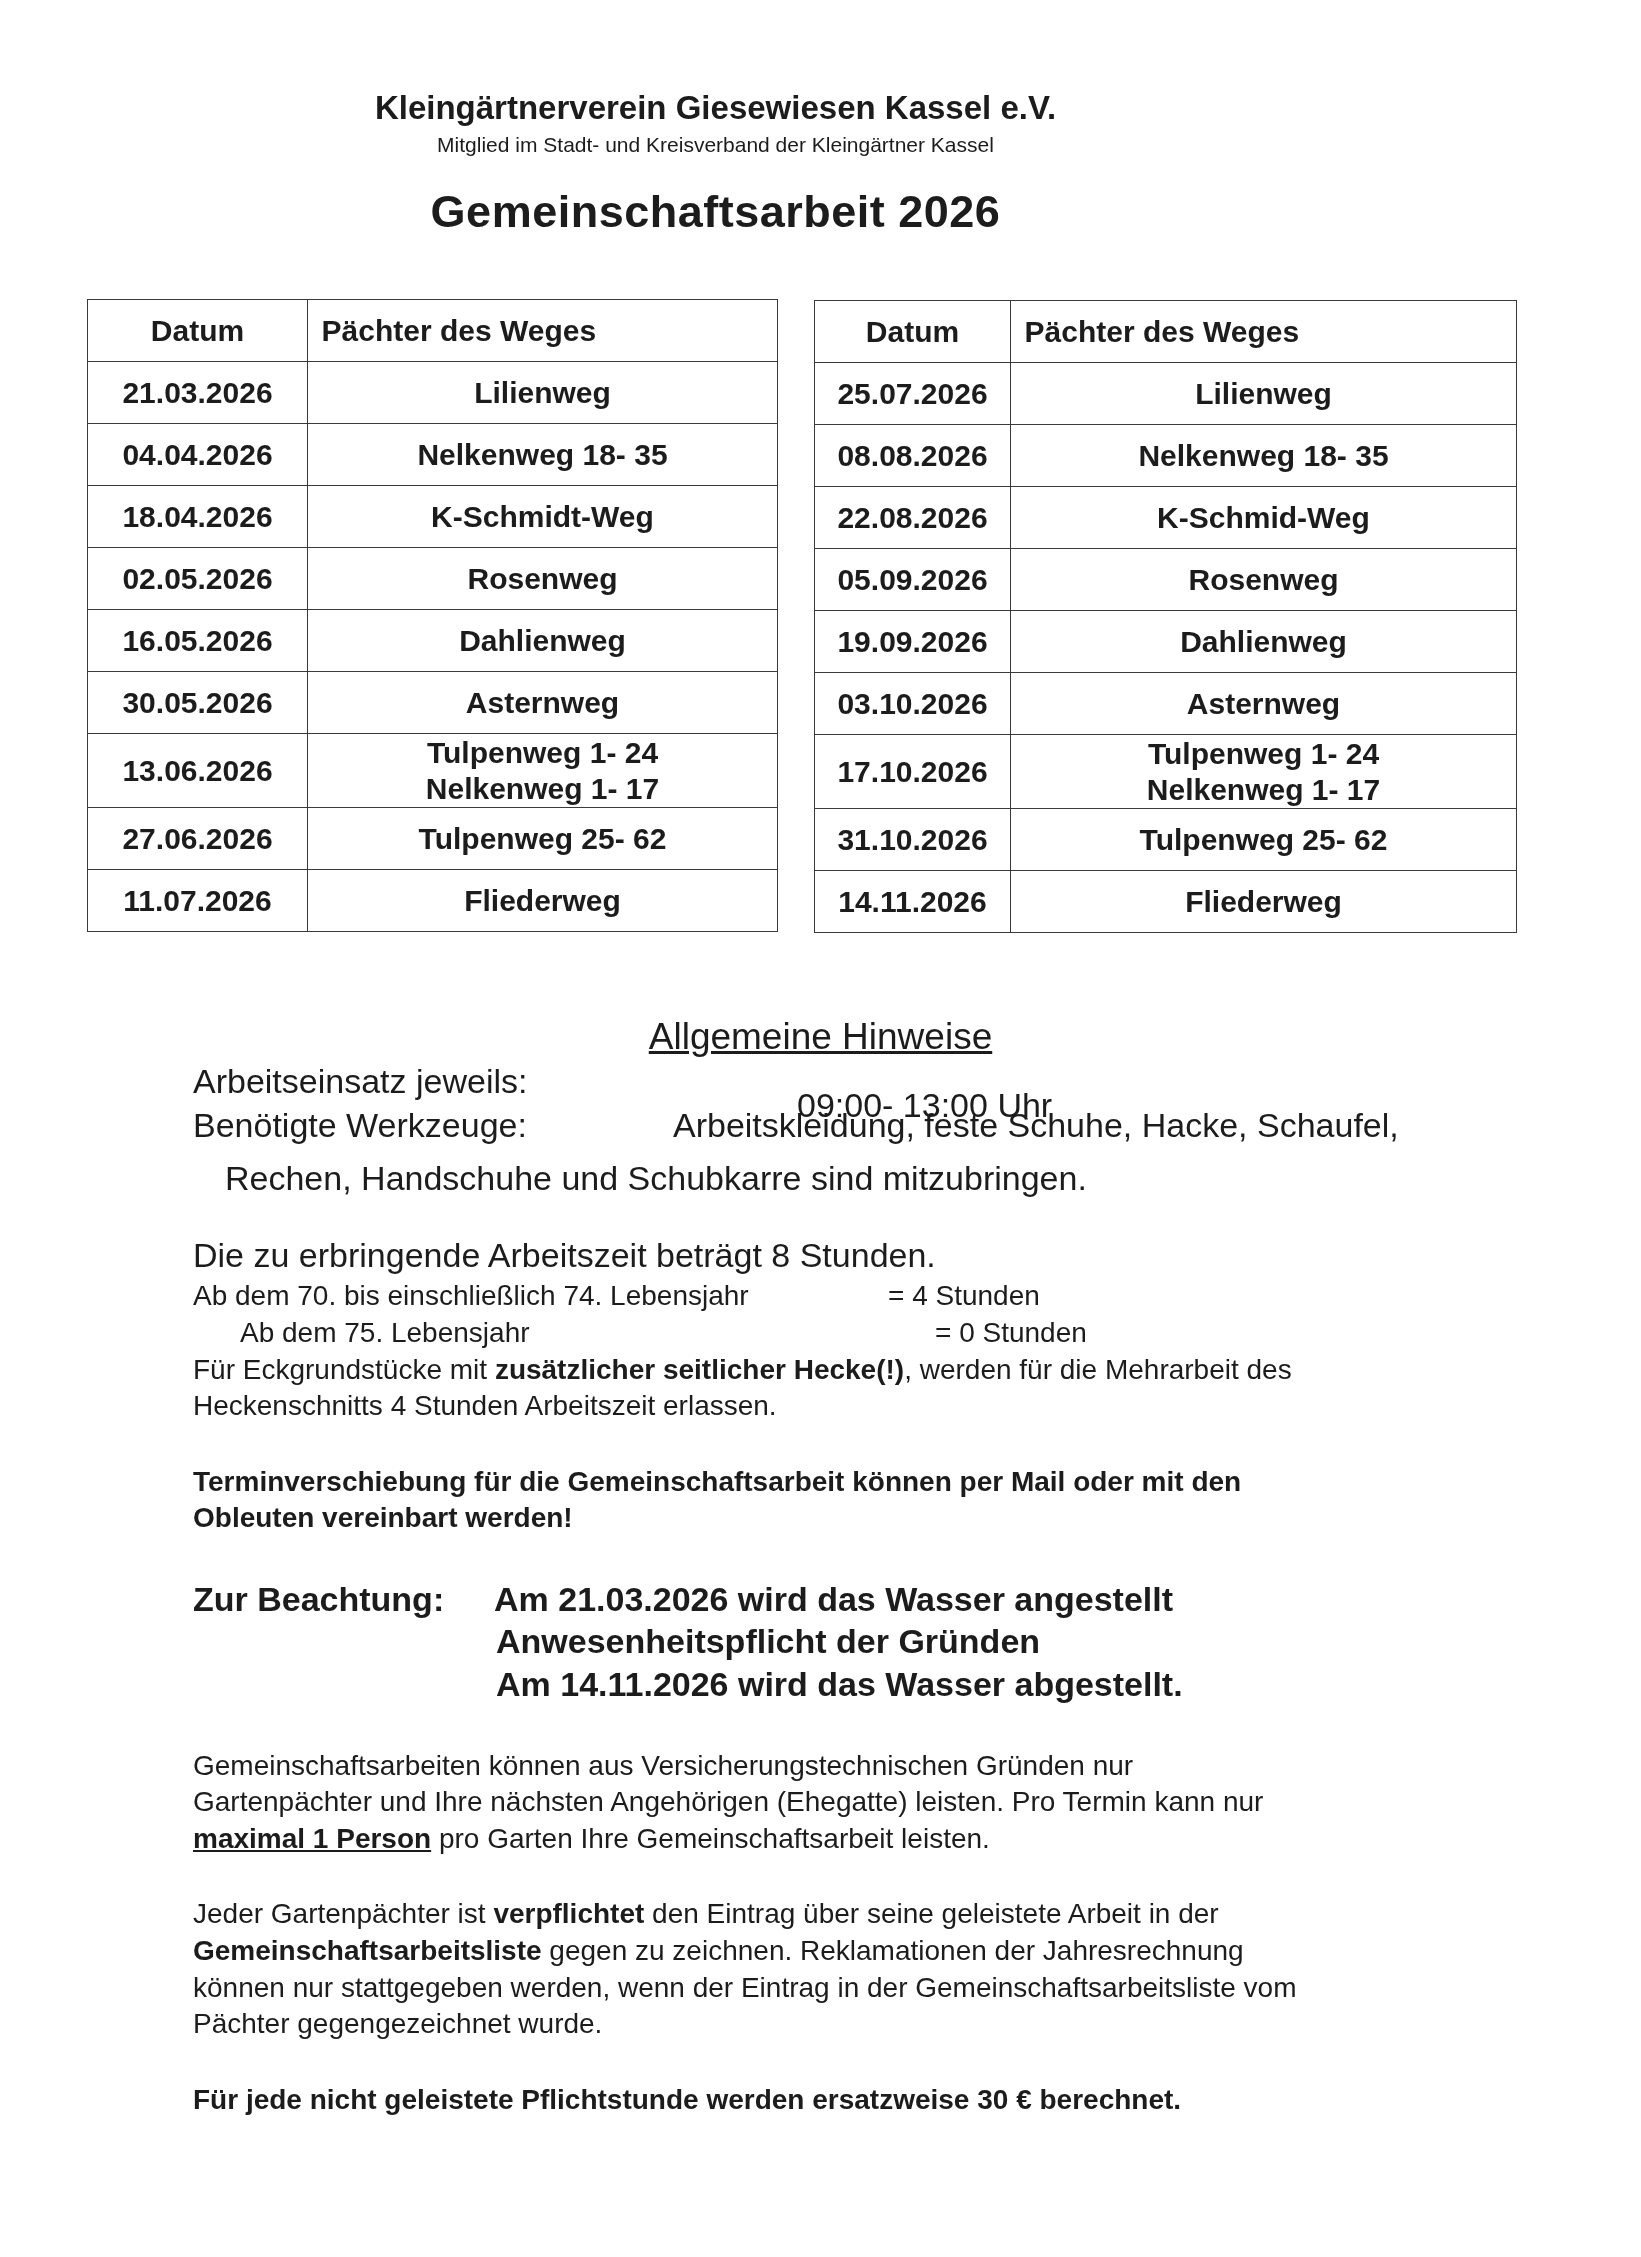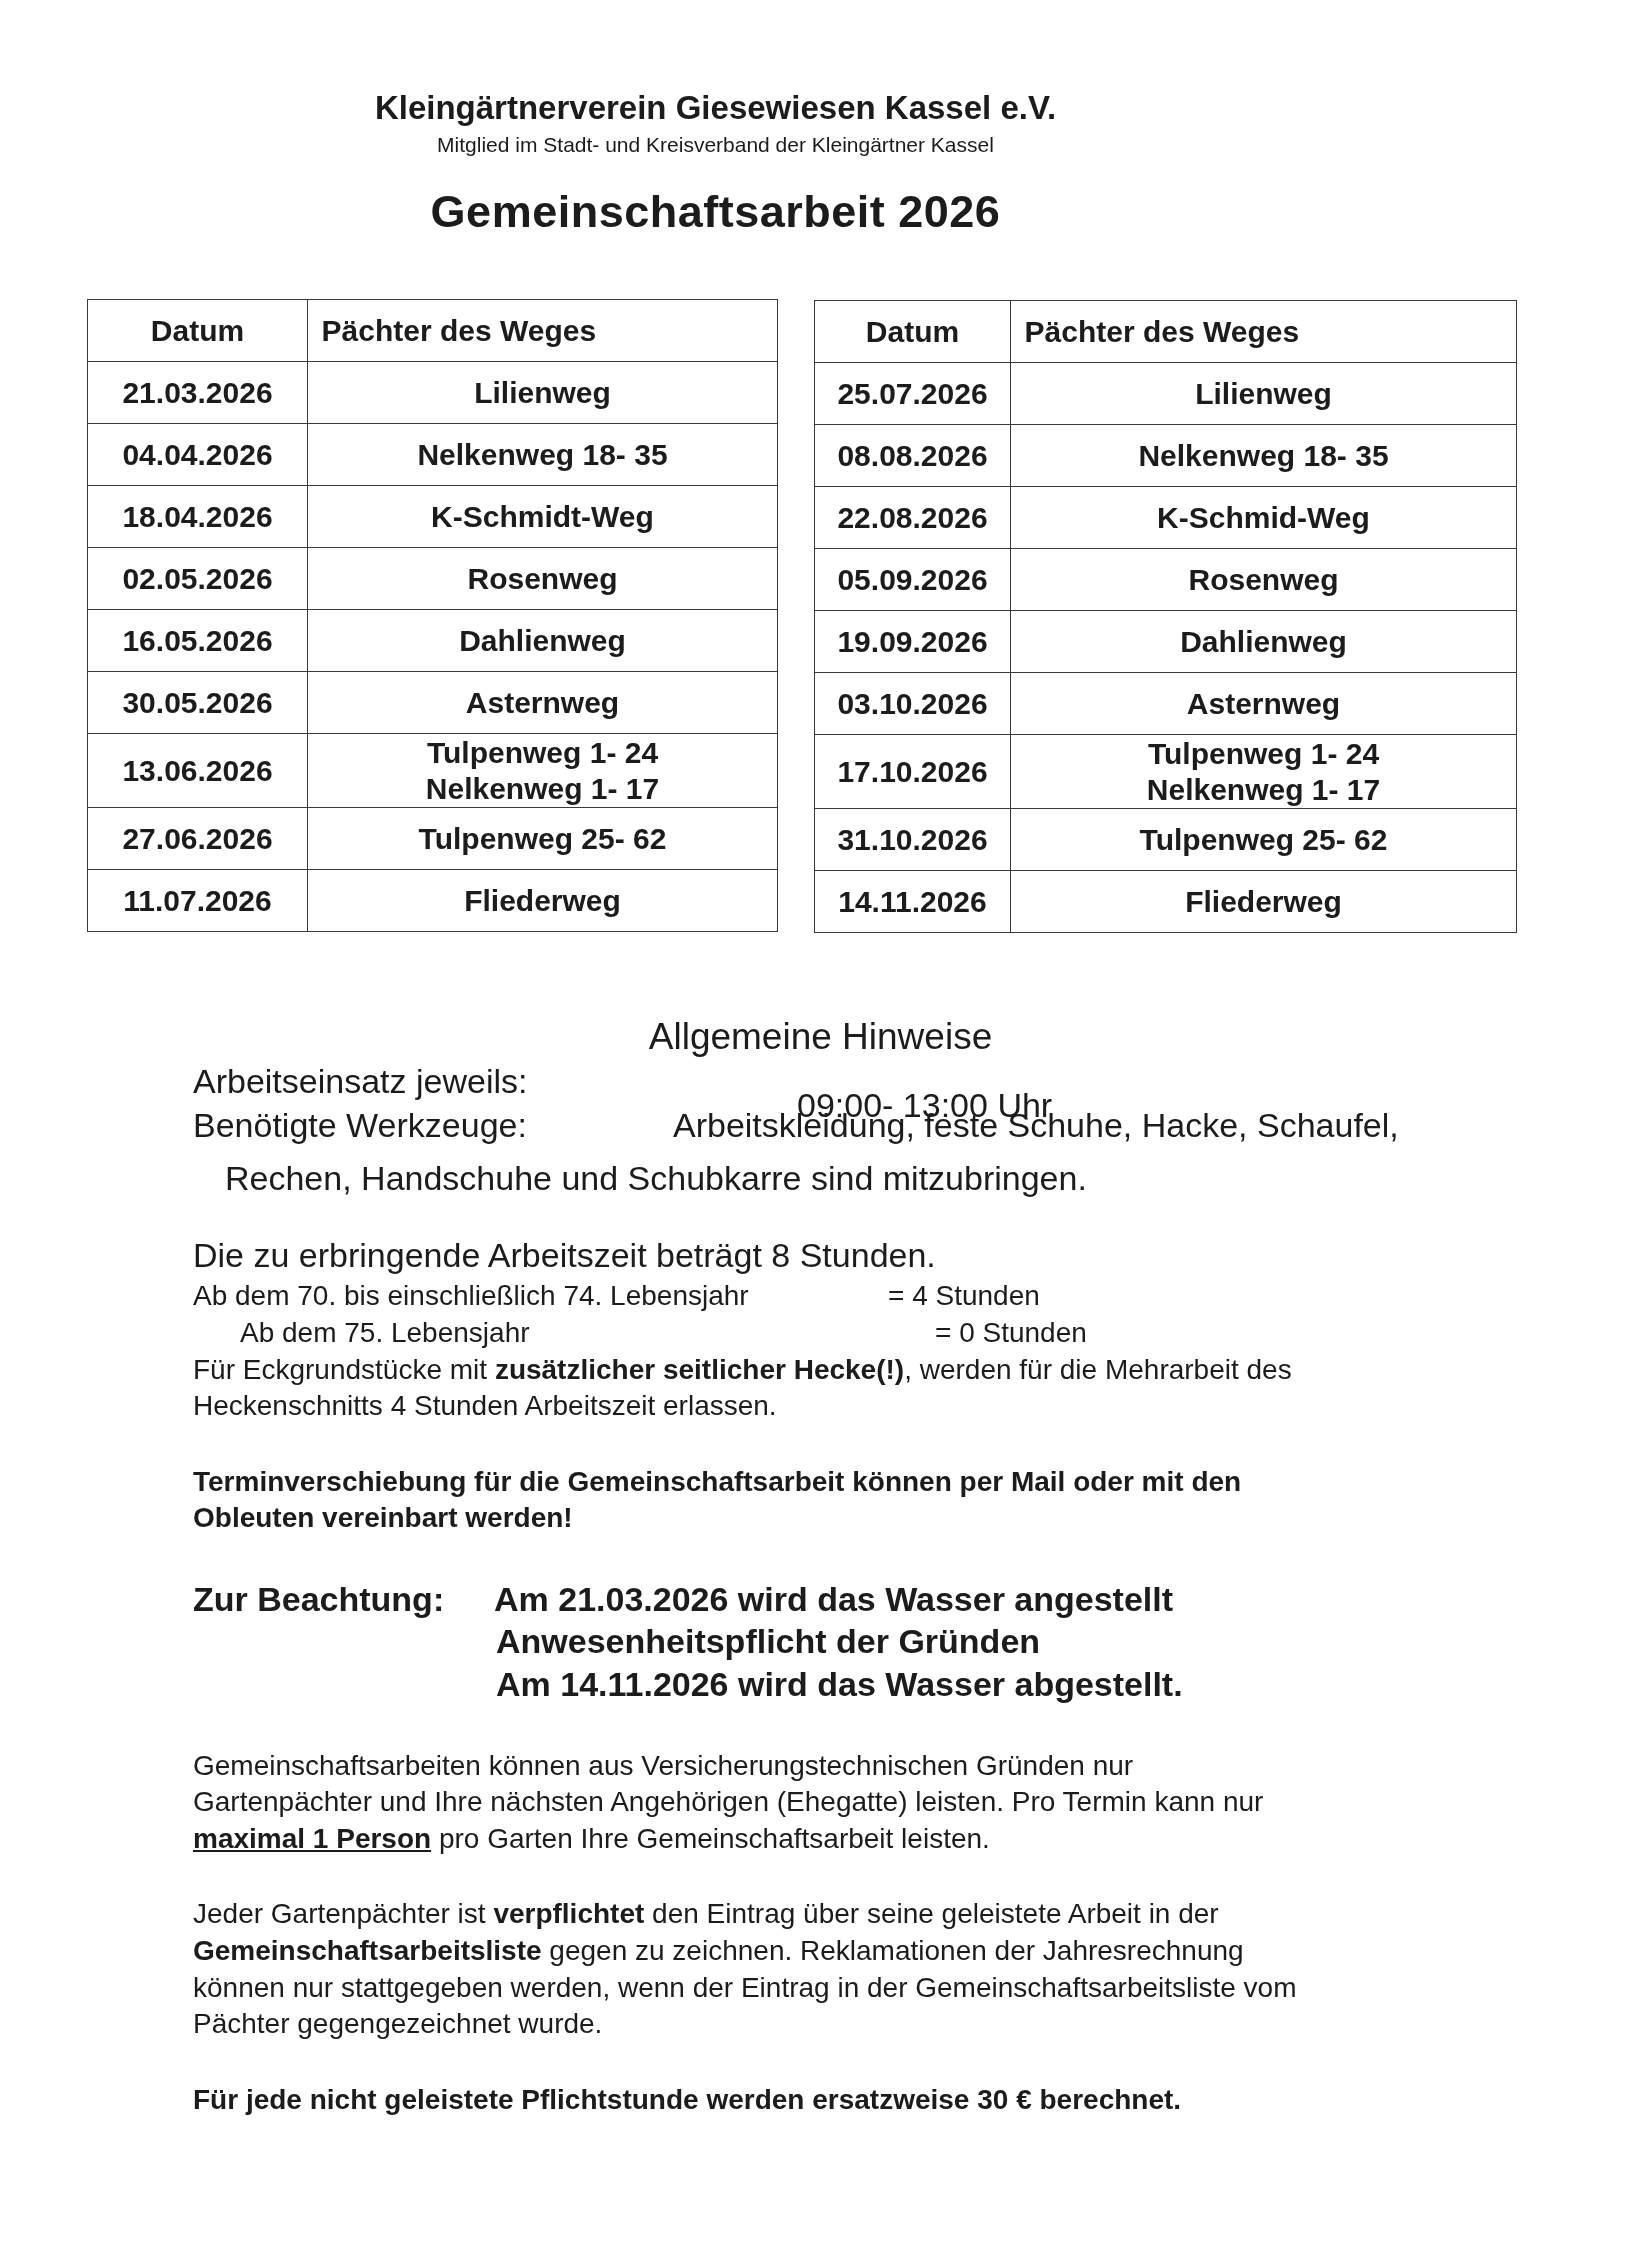--- a/index.html
+++ b/index.html
@@ -15,21 +15,21 @@
   table.sched td, table.sched th { border: 1.9px solid #3a3a3a; font-size: 30px; font-weight: bold; padding: 0; }
   table.sched th { height: 61px; font-weight: bold; }
   table.sched th.datum { text-align: center; }
   table.sched th.weg { text-align: left; padding-left: 13.5px; }
   table.sched td { text-align: center; height: 61px; line-height: 37px; }
   table.sched tr.double td { height: 73px; line-height: 36px; }
   #tbl-left { left: 87px; top: 299px; width: 691px; }
   #tbl-right { left: 814px; top: 300px; width: 703px; }
   #tbl-left col.c1 { width: 220px; }
   #tbl-right col.c1 { width: 196px; }
-  .hint-title { top: 1016px; left: 0; width: 1641px; text-align: center; font-size: 37px; }
+  .hint-title { top: 1016px; left: 0; width: 1641px; text-align: center; font-size: 37px; text-decoration: underline; }
   .line { position: absolute; left: 193px; white-space: nowrap; }
   .big { font-size: 34px; }
   .small { font-size: 28px; }
   .b { font-weight: bold; }
   .u { text-decoration: underline; }
   .zur { font-size: 34px; font-weight: bold; }
 </style>
 </head>
 <body>
 

